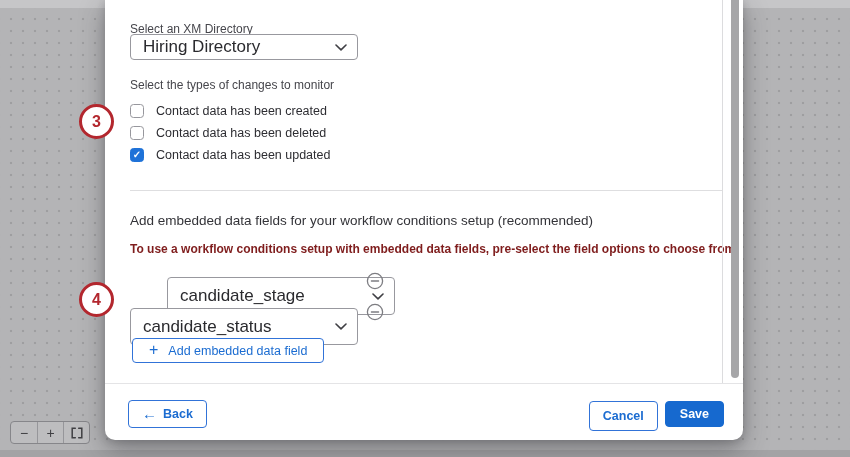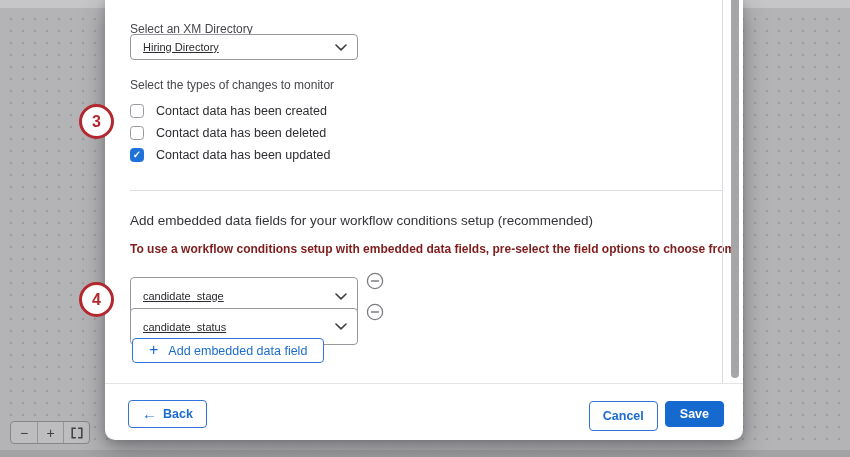--- a/index.html
+++ b/index.html
@@ -39,21 +39,21 @@
   }
   .field-label{
     position:absolute; left:25px; font-size:12px; color:#46464c;
   }
   .select-box{
     position:absolute; left:25px; width:228px; height:26px;
     border:1px solid #98989e; border-radius:4px; background:#fff;
     display:flex; align-items:center; justify-content:space-between;
     padding:0 10px 0 12px; cursor:pointer;
   }
-  .select-box .val{ font-size:11px; color:#2a2a2e;text-decoration:underline; }
+  .select-box .val{ font-size:17px; color:#2a2a2e; }
 
   .cb-row{
     position:absolute; left:25px; height:16px; display:flex; align-items:center; gap:12px; cursor:pointer;
   }
   .cb{
     width:14px; height:14px; border:1px solid #97979d; border-radius:3.5px; background:#fff;
     display:flex; align-items:center; justify-content:center; flex:0 0 auto;
   }
   .cb.checked{ background:#1f72d8; border-color:#1f72d8; }
   .cb.checked::after{ content:"✓"; color:#fff; font-size:10px; font-weight:bold; line-height:1; }
@@ -156,21 +156,21 @@
     <label class="cb-row" style="top:147px;">
       <span class="cb checked"></span>
       <span class="cb-label">Contact data has been updated</span>
     </label>
 
     <div class="divider" style="top:190px;"></div>
 
     <div class="section-heading">Add embedded data fields for your workflow conditions setup (recommended)</div>
     <div class="section-desc">To use a workflow conditions setup with embedded data fields, pre-select the field options to choose from</div>
 
-    <div class="select-box" style="top:277px; height:38px;">
+    <div class="select-box" style="top:277px; height:38px;margin-left:37px;">
       <span class="val">candidate_stage</span>
       <span style="display:flex;">
         <svg width="12" height="7" viewBox="0 0 12 7" fill="none" stroke="#3f3f44" stroke-width="1.6" stroke-linecap="round" stroke-linejoin="round">
             <polyline points="1,1 6,5.8 11,1"></polyline>
           </svg>
       </span>
     </div>
     <button class="minus-btn" style="left:261px; top:272px;">
       <span style="display:flex;">
         <svg width="18" height="18" viewBox="0 0 18 18" fill="none" stroke="#7d7d82" stroke-width="1.3" stroke-linecap="round">

